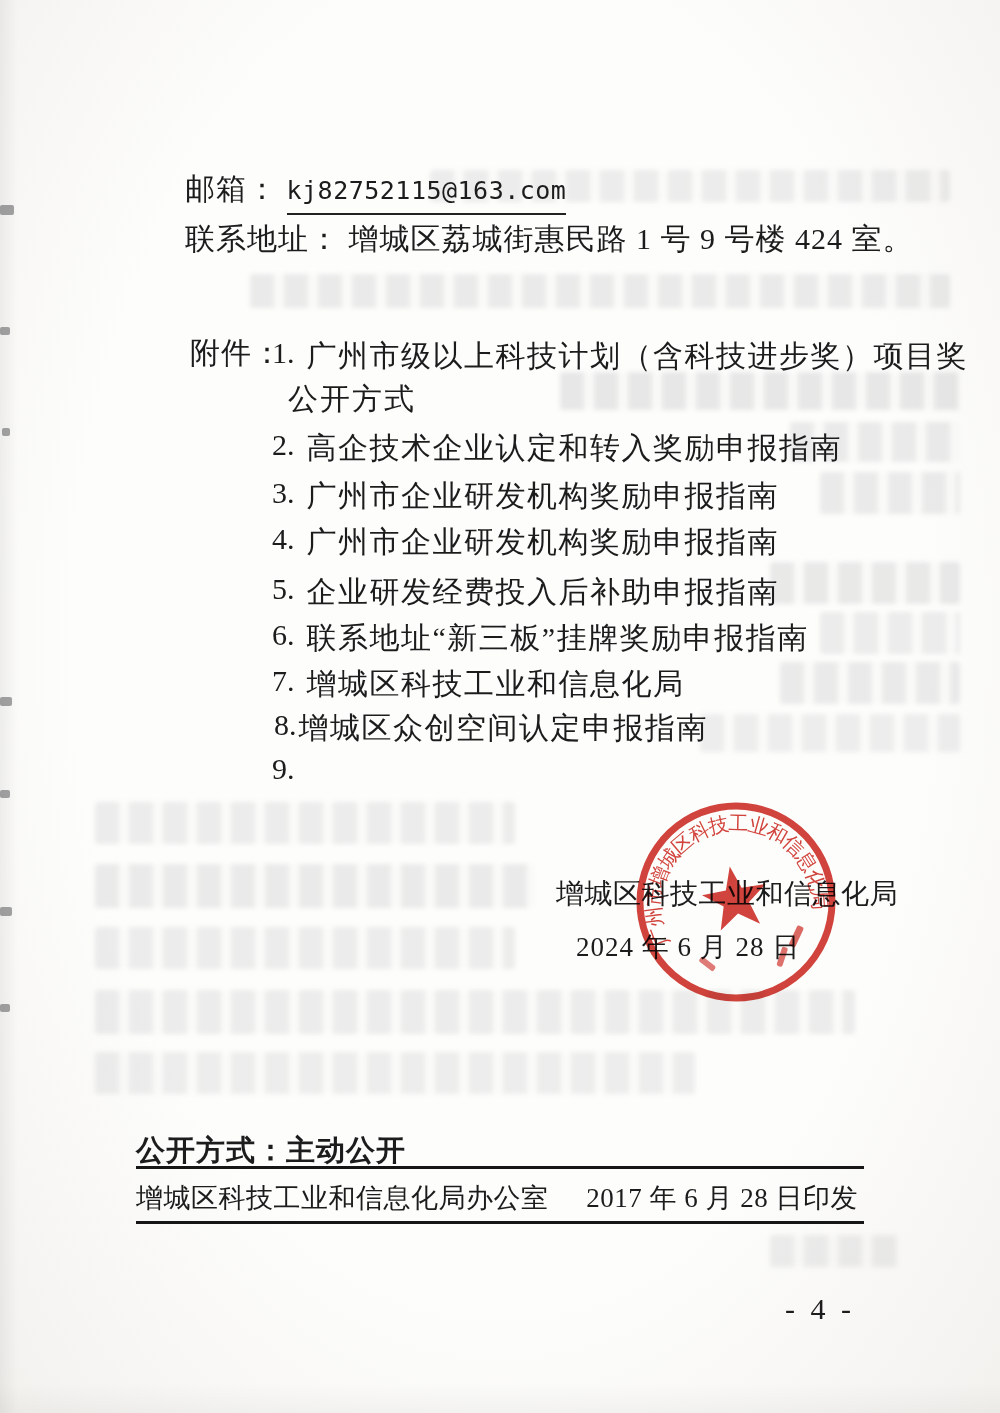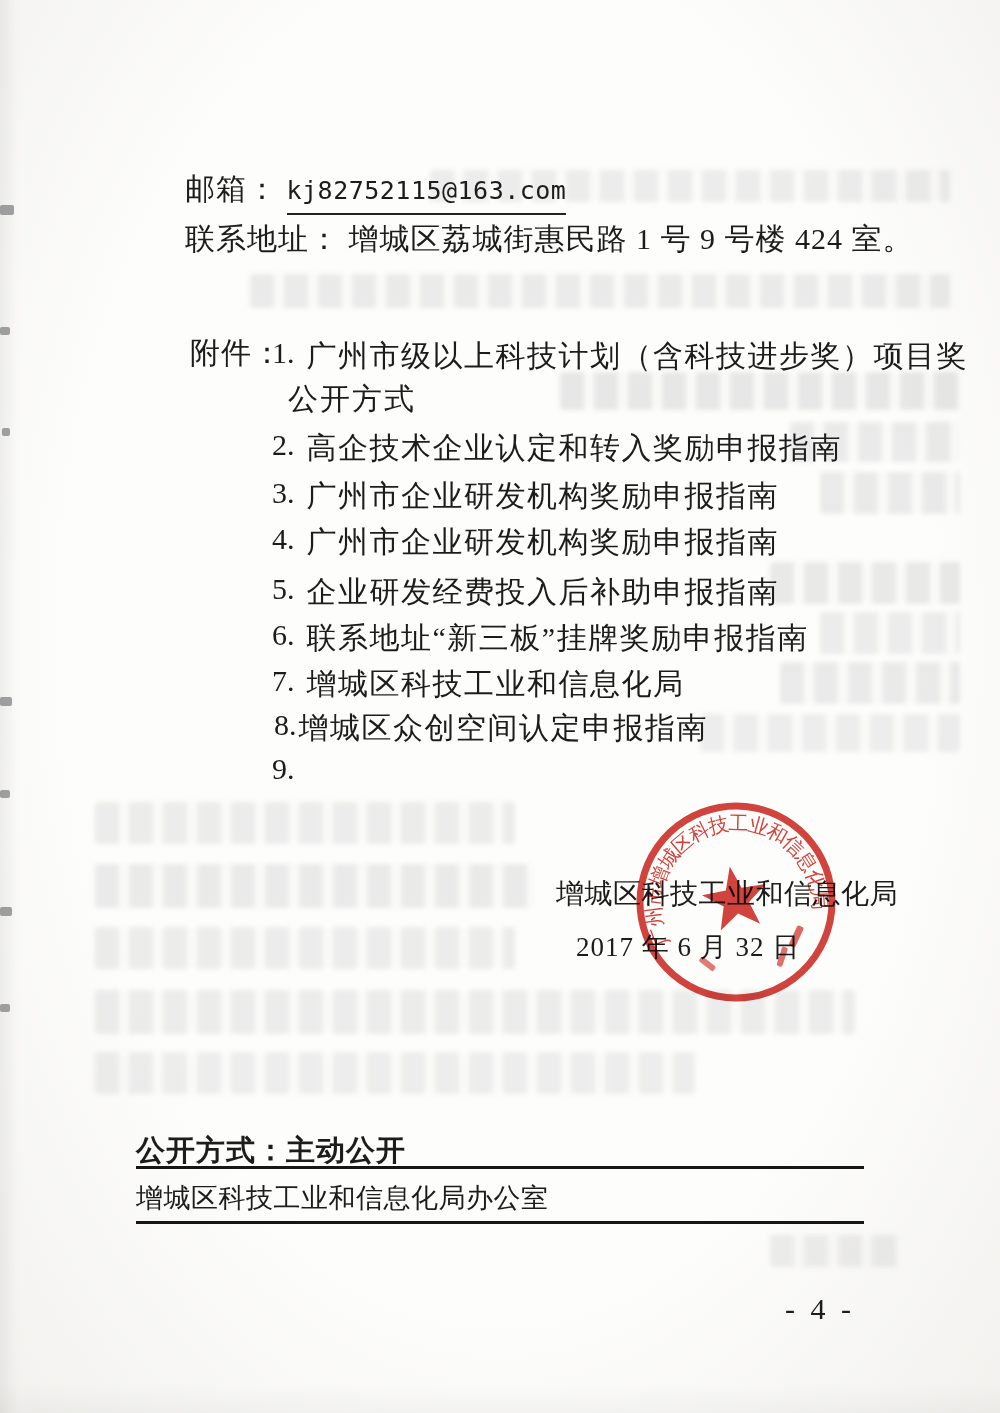--- a/index.html
+++ b/index.html
@@ -139,34 +139,35 @@
 </div>
 <div class="att tight" style="top:708px;left:274px">
   <span class="att-num">8.</span>
   <span class="att-text">增城区众创空间认定申报指南</span>
 </div>
 <div class="att" style="top:752px">
   <span class="att-num">9.</span>
 </div>
 
 <div class="abs sig-agency" style="left:556px;top:878px">增城区科技工业和信息化局</div>
-<div class="abs sig-date" style="left:576px;top:932px">2017 年 6 月 32 日</div>
+<div class="abs sig-date" style="left:576px;top:932px">2024 年 6 月 28 日</div>
 
 <svg class="stamp" viewBox="0 0 212 218" aria-hidden="true" style="color: rgb(208, 52, 44);">
   <circle cx="106" cy="109" r="96" fill="none" stroke="currentColor" stroke-width="7"></circle>
   <polygon fill="currentColor" points="106,73 114,96 138.3,96.5 118.9,111.2 126,134.5 106,120.6 86,134.5 93.1,111.2 73.7,96.5 98,96"></polygon>
   <path id="sealArc" d="M 34.8 139.5 A 76 76 0 1 1 177.3 139.4" fill="none"></path>
   <text font-size="20" fill="currentColor" letter-spacing="1" font-family="Liberation Serif, serif">
     <textPath href="#sealArc" startOffset="2" textLength="282">广州市增城区科技工业和信息化局</textPath>
   </text>
   <rect x="148" y="150" width="22" height="7" rx="2" transform="rotate(-55 159 153)" fill="currentColor" opacity=".8"></rect>
   <rect x="132" y="168" width="20" height="6" rx="2" transform="rotate(-62 142 171)" fill="currentColor" opacity=".75"></rect>
   <rect x="58" y="162" width="18" height="6" rx="2" transform="rotate(48 67 165)" fill="currentColor" opacity=".7"></rect>
 </svg>
 
 <div class="abs footer-disclosure" style="left:136px;top:1124px">公开方式：主动公开</div>
 <div class="rule" style="top:1166px"></div>
 <div class="footer-row">
   <span>增城区科技工业和信息化局办公室</span>
+  <span>2017 年 6 月 28 日印发</span>
 </div>
 <div class="rule" style="top:1221px"></div>
 
 <div class="abs page-number" style="left:785px;top:1292px">- 4 -</div>
 
 </body></html>

